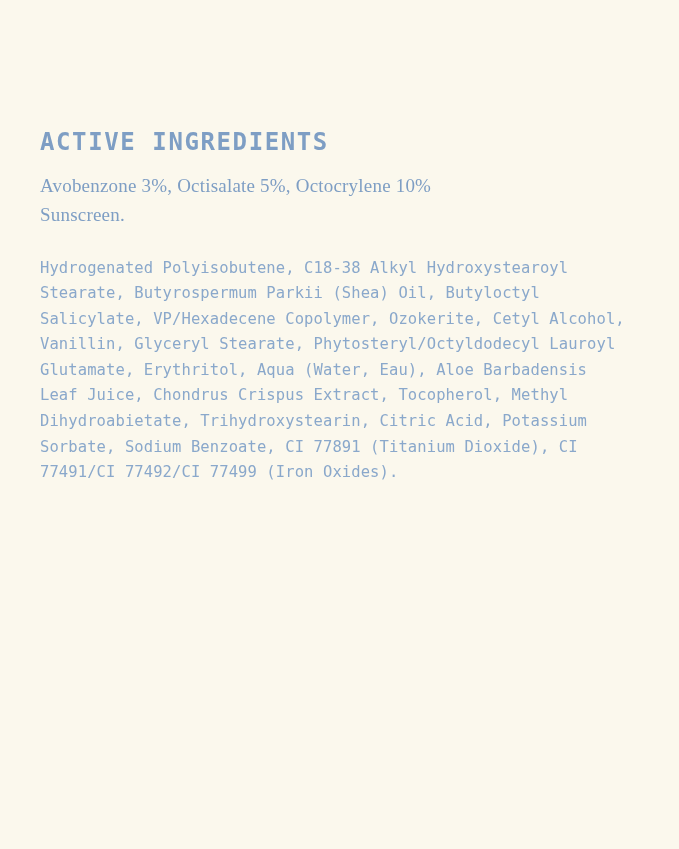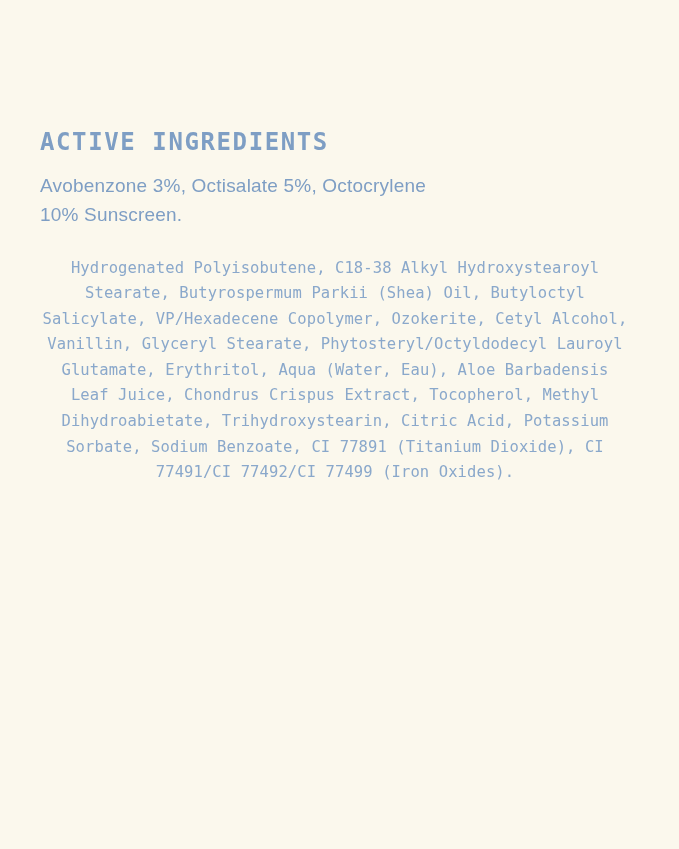--- a/index.html
+++ b/index.html
@@ -29,37 +29,37 @@
   .section-heading {
     font-family: "DejaVu Sans Mono", monospace;
     font-size: 24px;
     font-weight: bold;
     letter-spacing: 1.6px;
     color: #7e9ec4;
     margin: 0 0 14px 0;
     line-height: 1.2;
   }
   .active-body {
-    font-family: Liberation Sans, sans-serif;
+    font-family: Liberation Serif, serif;
     font-size: 19px;
     line-height: 1.55;
     color: #7e9ec4;
     letter-spacing: 0.2px;
     max-width: 430px;
     margin: 0;
   }
   .inactive-body {
     font-family: "DejaVu Sans Mono", monospace;
     font-size: 15.5px;
     line-height: 1.65;
     color: #8aa8cb;
     letter-spacing: 0.1px;
     max-width: 590px;
     margin: 0;
-    text-align: center;
+    text-align: left;
   }
 </style>
 </head>
 <body>
 
 <div class="page">
 
   <section class="section">
     <h2 class="section-heading">ACTIVE INGREDIENTS</h2>
     <p class="active-body">Avobenzone 3%, Octisalate 5%, Octocrylene 10% Sunscreen.</p>

